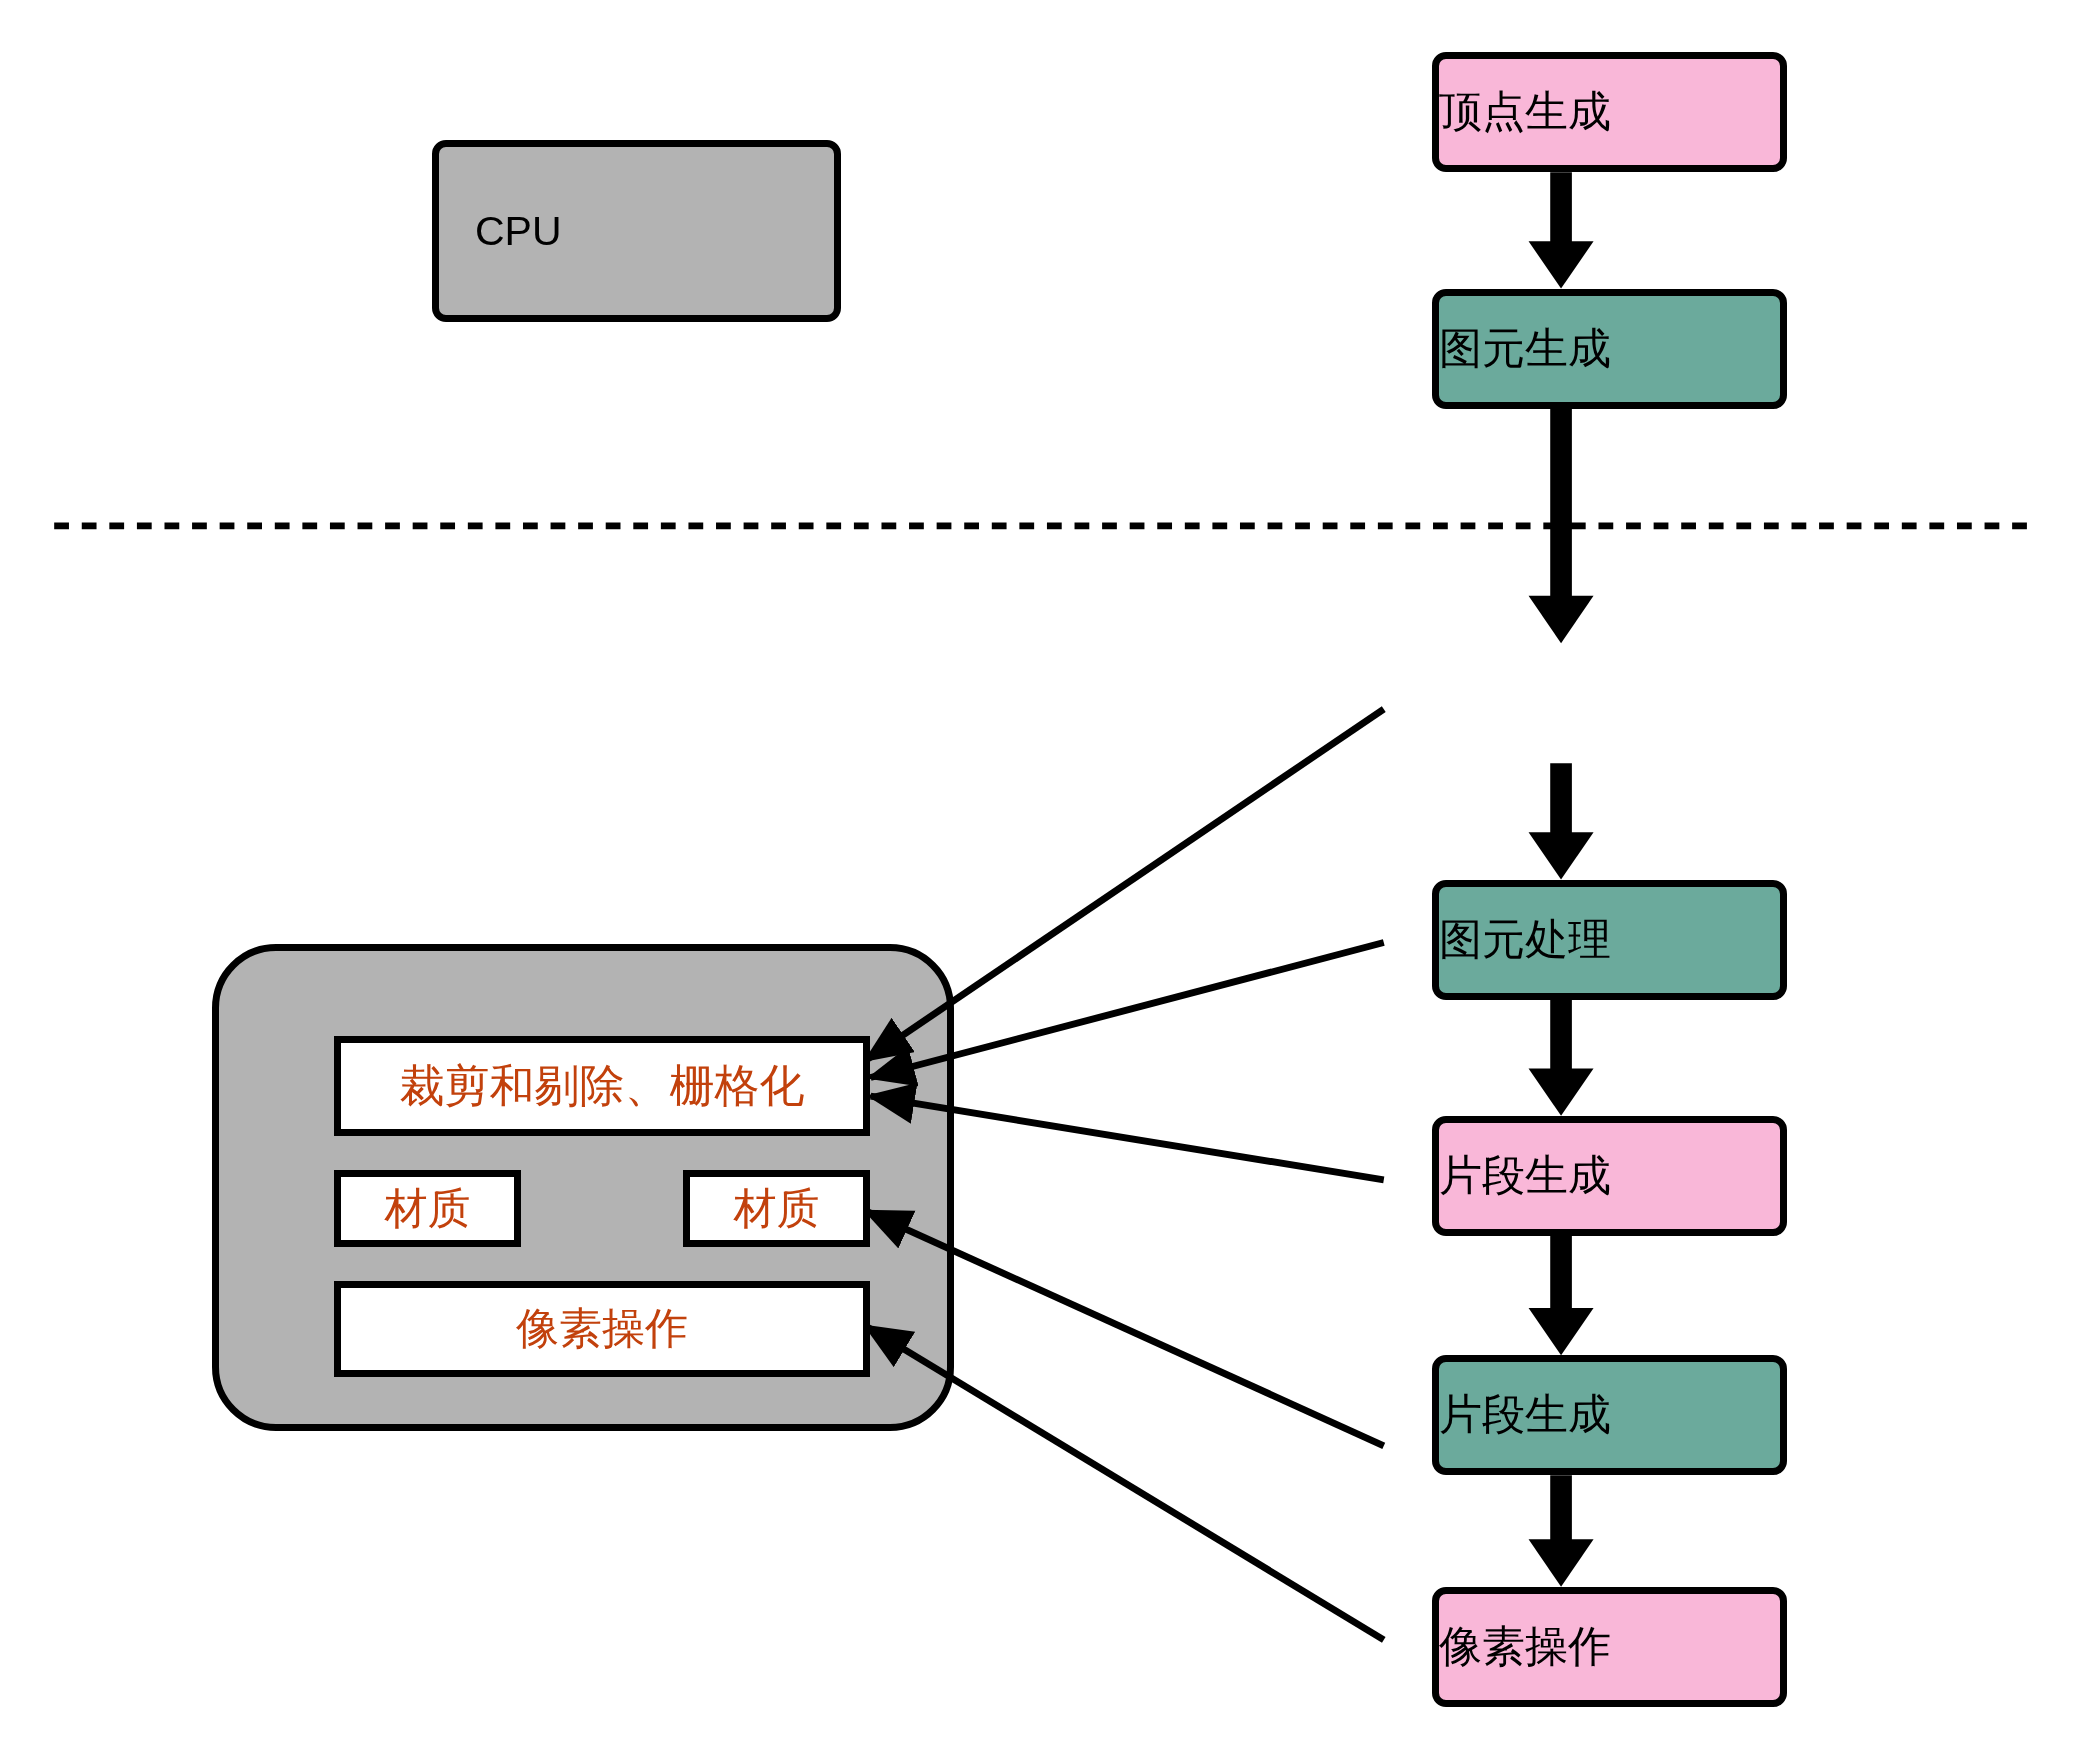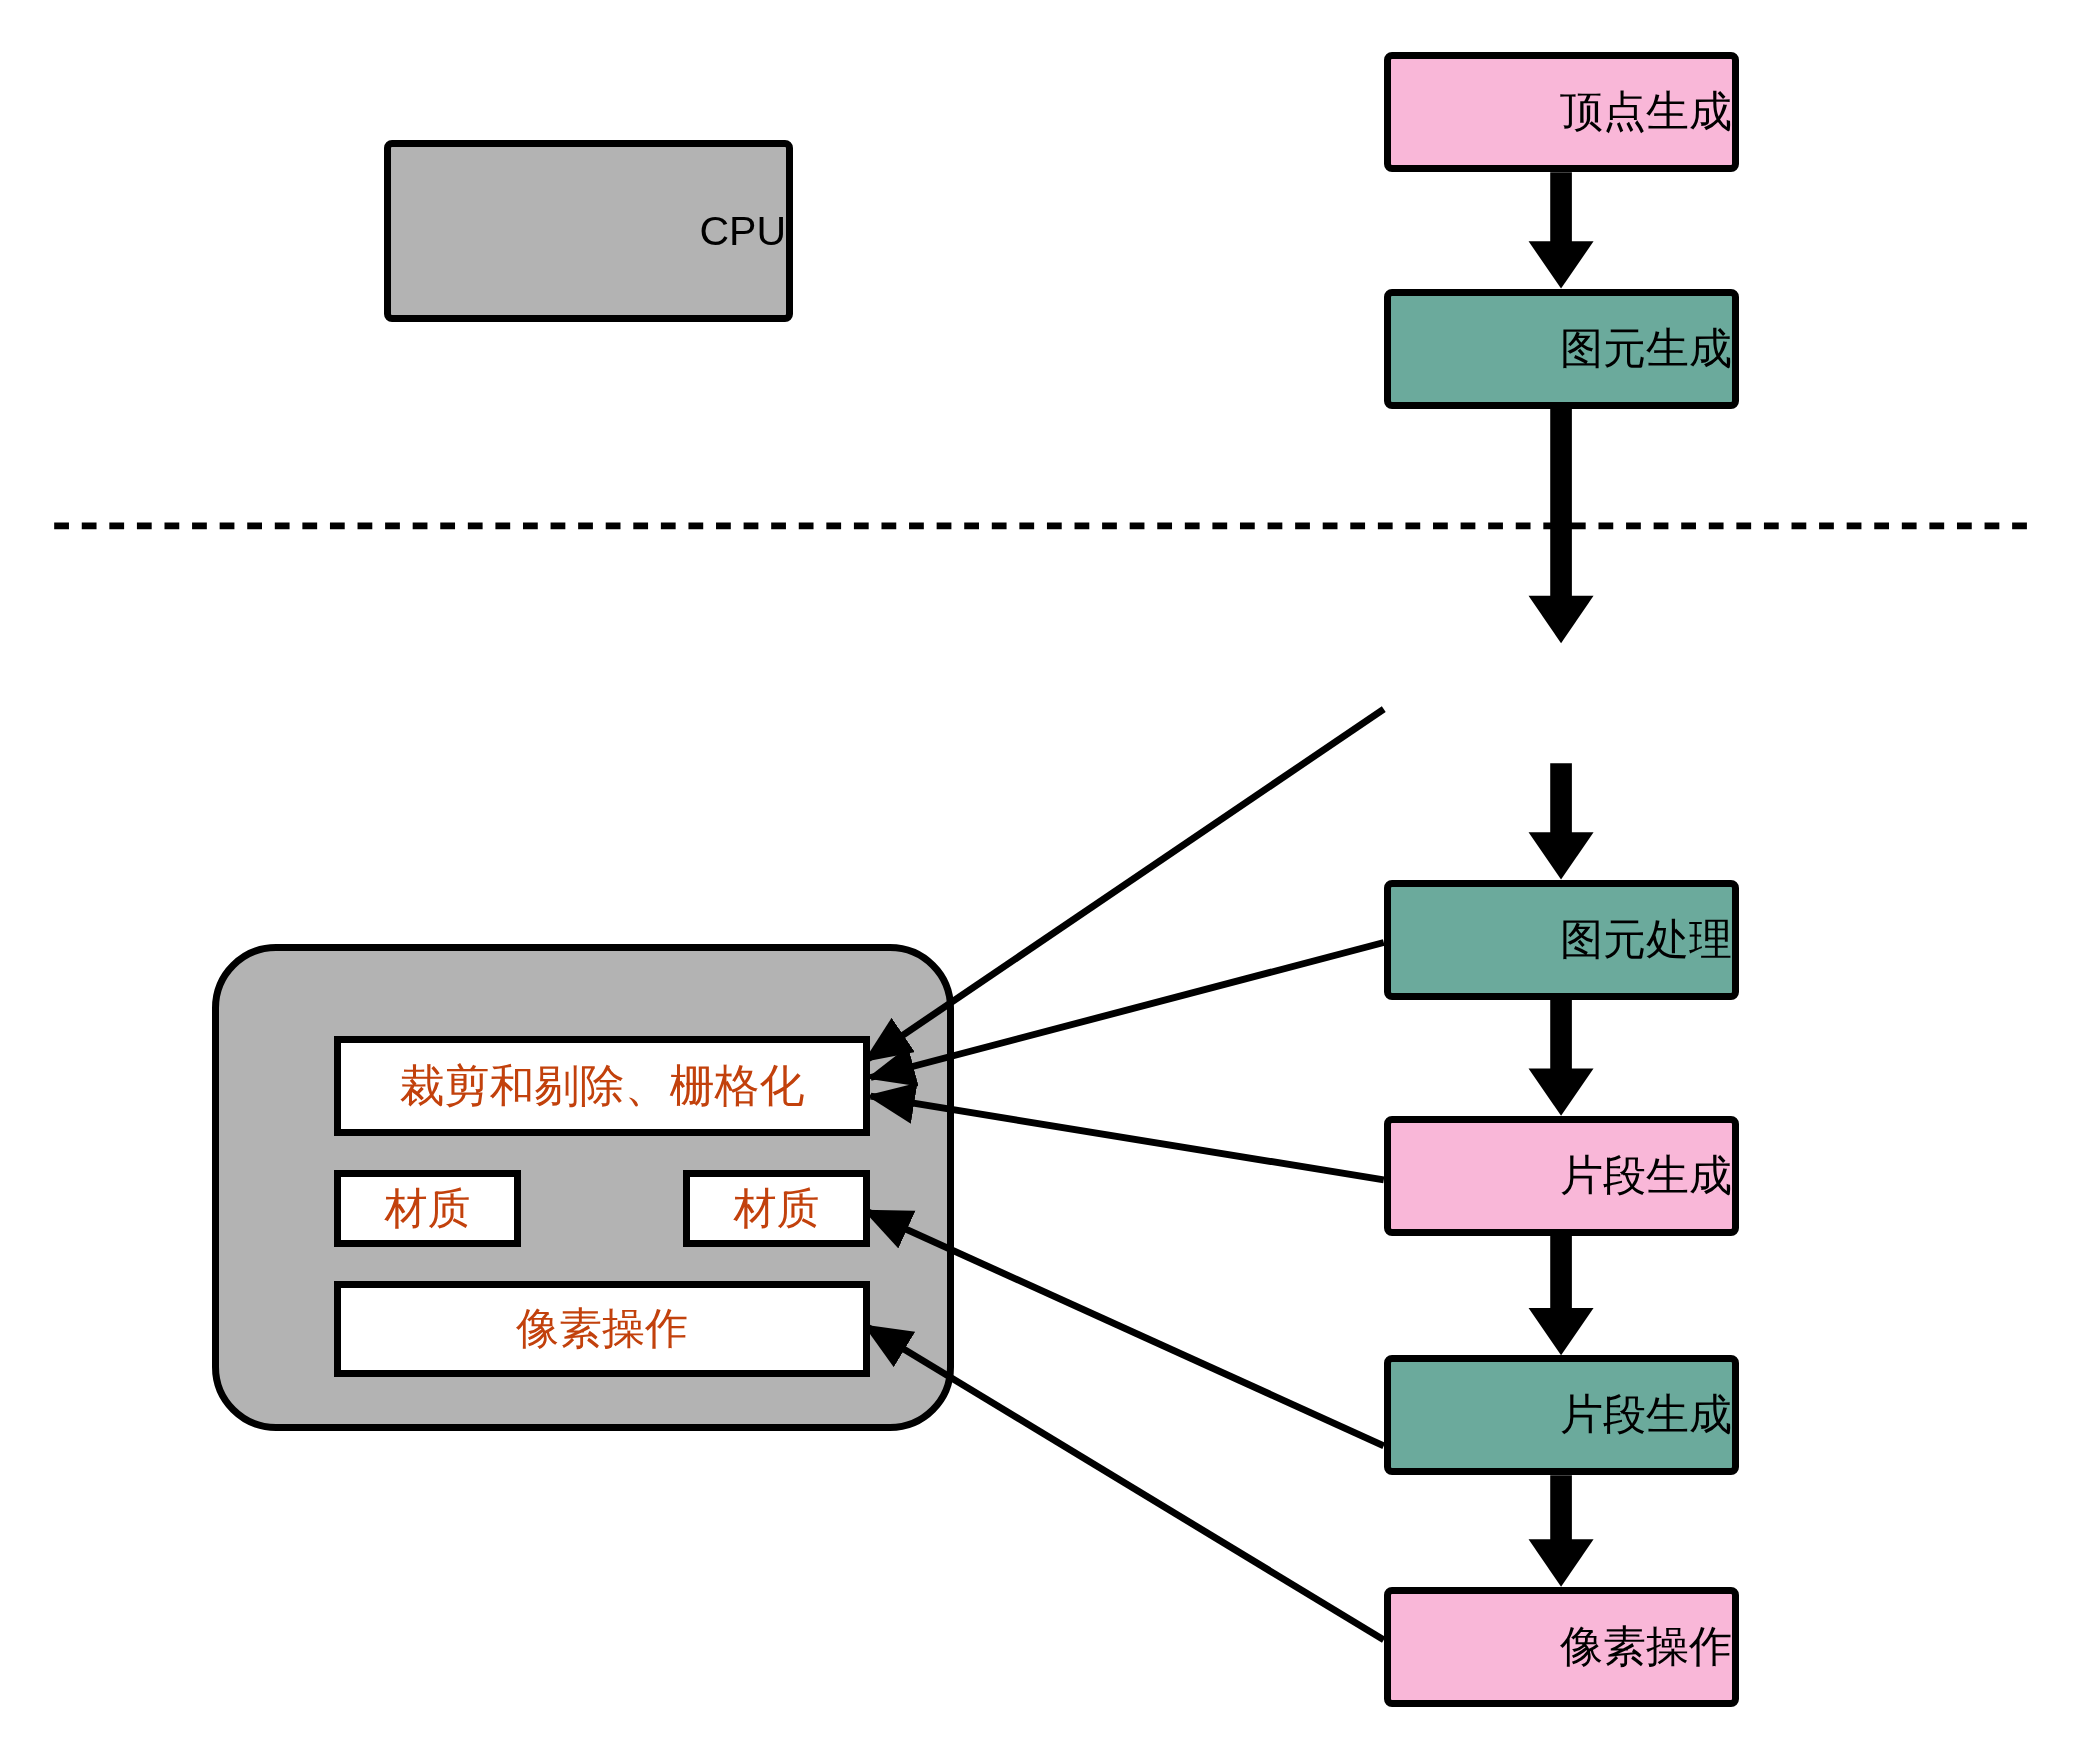--- a/index.html
+++ b/index.html
@@ -12,31 +12,32 @@
     position: relative;
     width: 2087px;
     height: 1759px;
     background: #ffffff;
     overflow: hidden;
   }
   .node {
     position: absolute;
     box-sizing: border-box;
     border: 7.9px solid #000000;
-    border-radius: 8px;
+    border-radius: 14px;
     display: flex;
     align-items: center;
-    justify-content: flex-end;
+    justify-content: flex-start;
     font-size: 43px;
     color: #000000;
     text-align: center;
+    margin-left: 48px;
   }
   .pink { background: #F9B7D8; }
   .teal { background: #6BAA9C; }
-  .gray { background: #B3B3B3; }
+  .gray { background: #B3B3B3; padding-left: 36px; }
   .pipe { left: 1384px; width: 355px; height: 120px; }
   #cpu-box {
     left: 384px; top: 140px; width: 409px; height: 182px;
     font-size: 41px;
   }
   #gpu-box {
     position: absolute;
     box-sizing: border-box;
     left: 212px; top: 944px; width: 742px; height: 487px;
     background: #B3B3B3;

